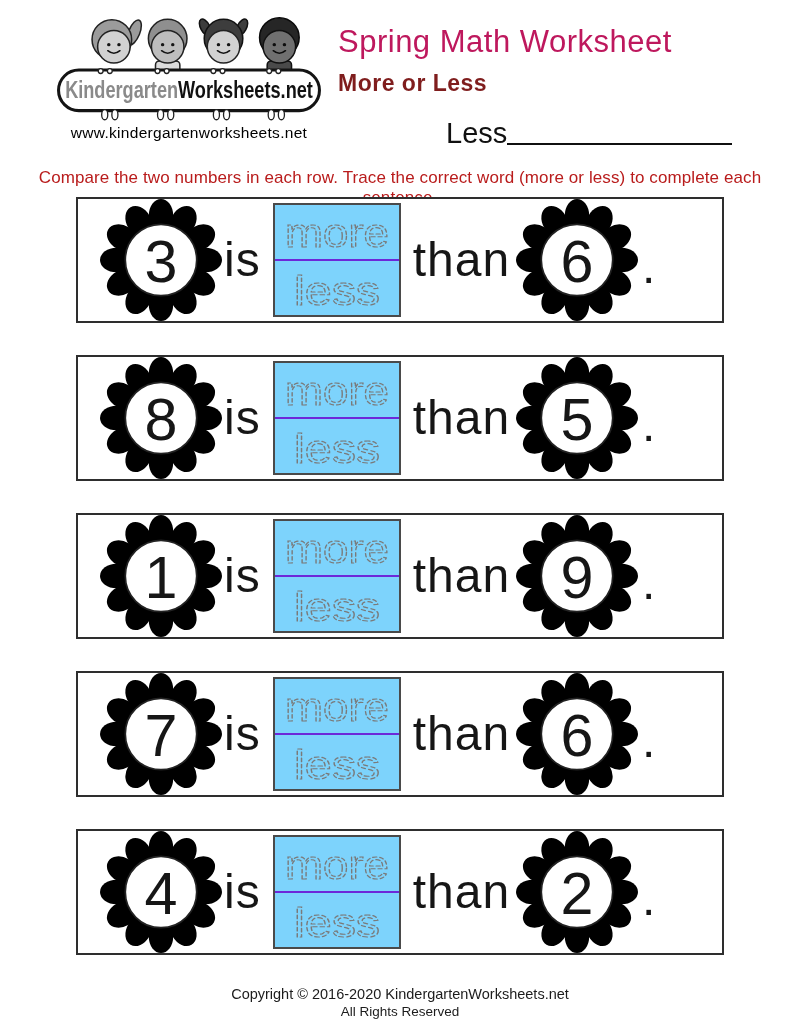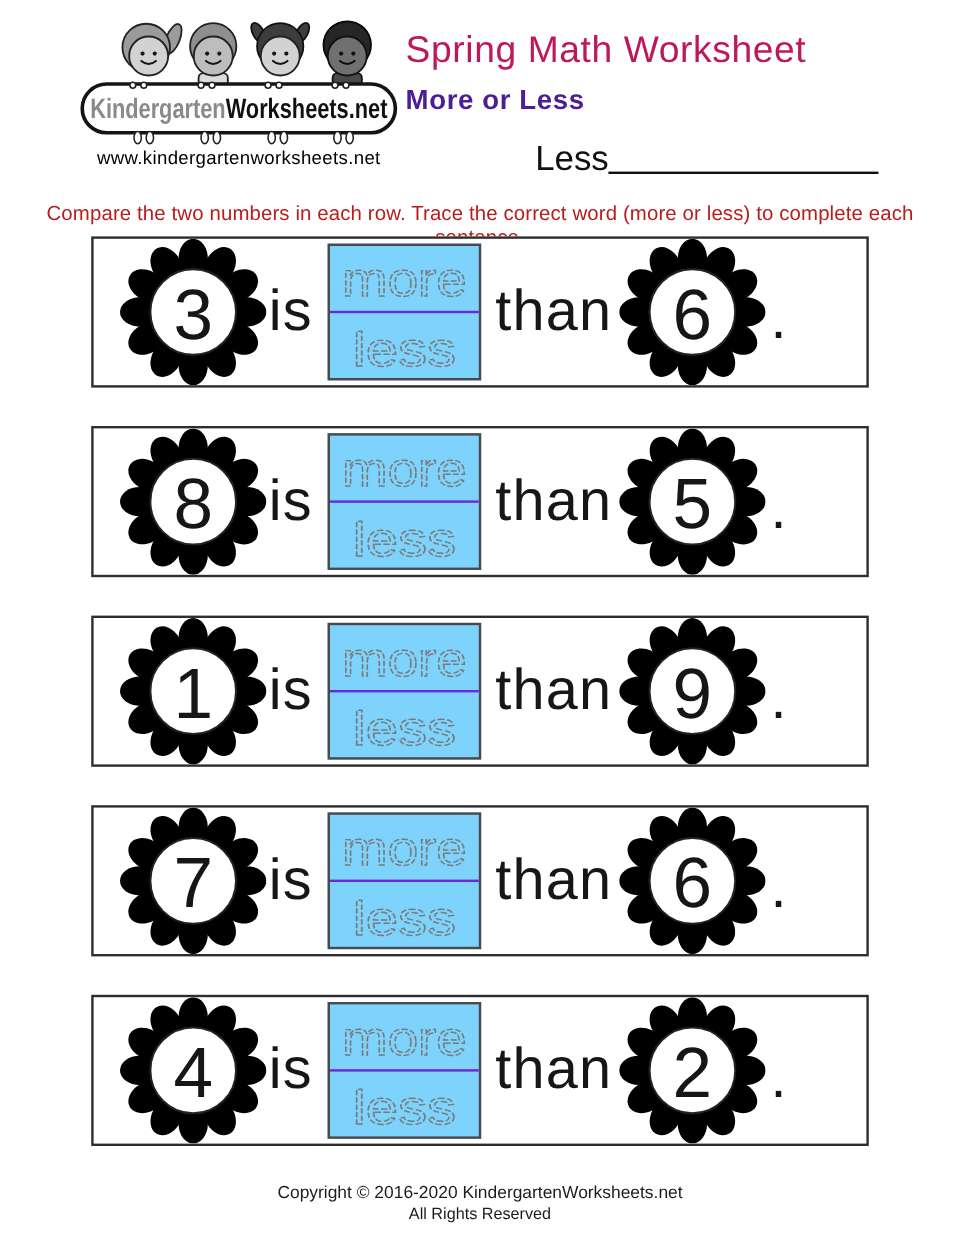--- a/index.html
+++ b/index.html
@@ -1,27 +1,27 @@
 <!DOCTYPE html>
 <html><head>
 <meta charset="utf-8">
 <style>
   html,body{margin:0;padding:0;background:#ffffff;}
   .page{position:relative;width:800px;height:1035px;background:#ffffff;overflow:hidden;
         font-family:"Liberation Sans",sans-serif;color:#1a1a1a;}
 
   
-  .logo-block{position:absolute;left:66px;top:14px;width:266px;}
+  .logo-block{position:absolute;left:56px;top:14px;width:266px;}
   .logo-svg{display:block;width:266px;height:108px;}
   .site-url{width:266px;text-align:center;font-size:15.5px;letter-spacing:.3px;
             color:#000000;margin-top:2px;}
 
   .title-block{position:absolute;left:338px;top:24px;}
   .page-title{margin:0;font-size:31px;font-weight:500;letter-spacing:.5px;color:#be185d;}
-  .page-subtitle{margin:10px 0 0 0;font-size:23px;font-weight:700;letter-spacing:.5px;color:#4c1d95;}
+  .page-subtitle{margin:10px 0 0 0;font-size:23px;font-weight:700;letter-spacing:.5px;color:#7f1d1d;}
 
   .name-line{position:absolute;left:446px;top:118px;width:286px;display:flex;align-items:flex-end;}
   .name-label{font-size:29px;color:#111;line-height:1.1;}
   .name-underline{flex:1;border-bottom:2px solid #101010;margin-bottom:5px;height:24px;}
 
   .instructions{position:absolute;top:168px;left:0;width:100%;margin:0;text-align:center;
                 font-size:17px;color:#b91c1c;letter-spacing:.1px;}
 
   
   .rows{position:absolute;top:197px;left:76px;width:648px;display:flex;flex-direction:column;gap:32px;}

